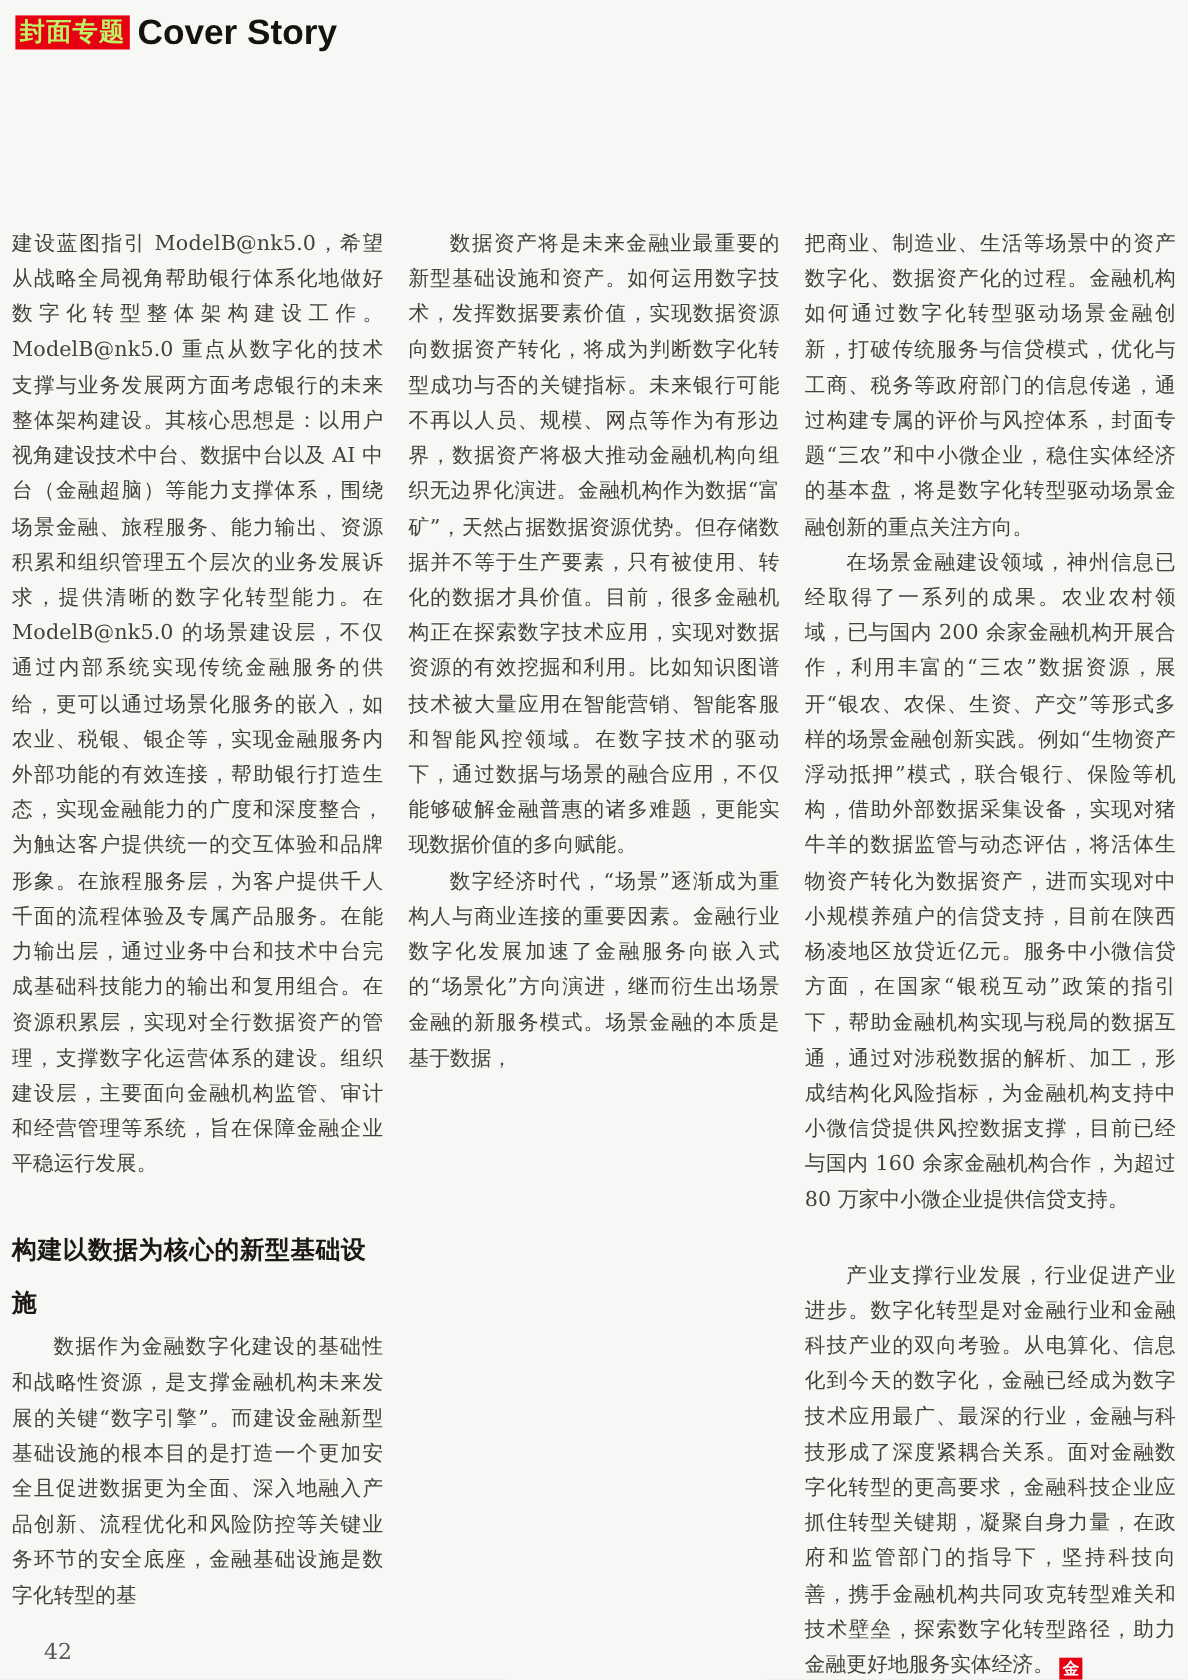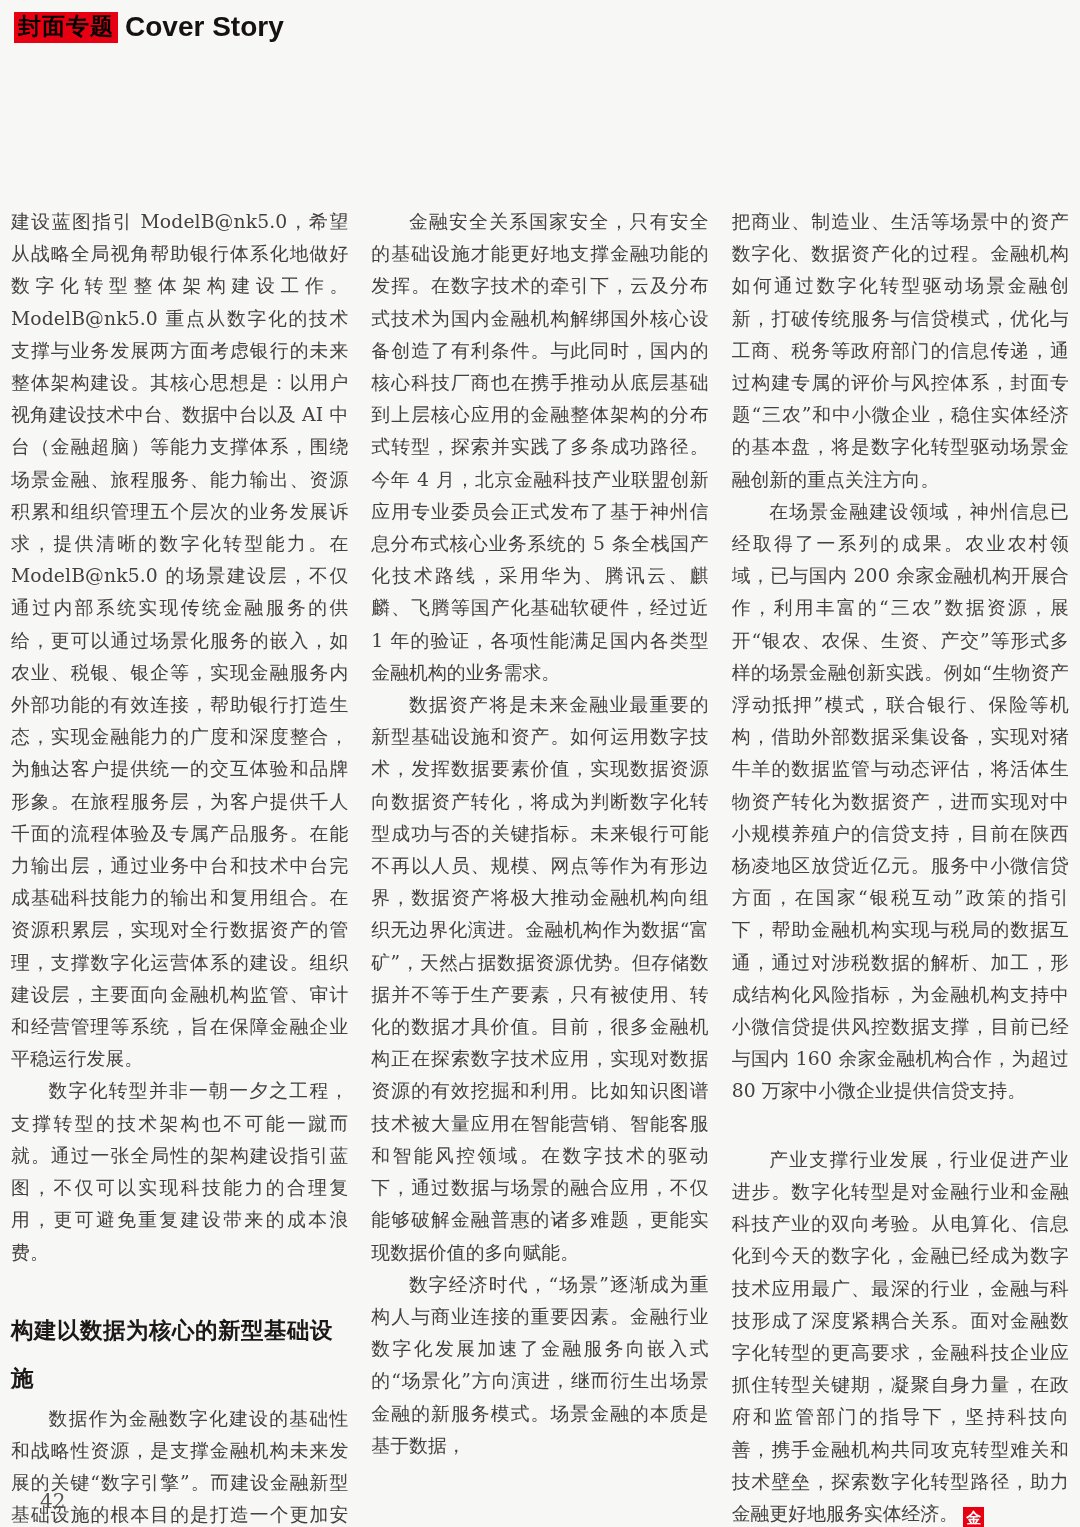--- a/index.html
+++ b/index.html
@@ -8,25 +8,25 @@
     background:#f7f7f5; overflow:hidden;
     font-family:"DejaVu Serif","Liberation Serif",serif;
     color:#44403e;
   }
   .header {
     position:absolute; top:11px; left:14px;
     display:flex; align-items:center; gap:7px;
     font-family:"Liberation Sans","DejaVu Sans",sans-serif;
   }
   .badge {
-    background:#e60012; color:#000000; font-weight:bold;
+    background:#e60012; color:#bef264; font-weight:bold;
     font-size:23px; line-height:23px; padding:3px 4px 5px 4px; letter-spacing:1px;
   }
   .headtitle {
-    color:#151210; font-weight:bold; font-size:28px; letter-spacing:0px;
+    color:#151210; font-weight:bold; font-size:32px; letter-spacing:0px;
   }
   .columns {
     position:absolute; top:206px; left:11px; width:1058px;
     display:flex; gap:23px;
   }
   .col { flex:1; min-width:0; }
   .para {
     margin:0; font-size:18.8px; line-height:32.2px;
     text-align:justify; letter-spacing:0.1px;
   }
@@ -59,27 +59,25 @@
 
   <div class="header">
     <span class="badge">封面专题</span>
     <span class="headtitle">Cover Story</span>
   </div>
 
   <div class="columns">
 
     <section class="col">
       <p class="para">建设蓝图指引 ModelB@nk5.0，希望从战略全局视角帮助银行体系化地做好数字化转型整体架构建设工作。ModelB@nk5.0 重点从数字化的技术支撑与业务发展两方面考虑银行的未来整体架构建设。其核心思想是：以用户视角建设技术中台、数据中台以及 AI 中台（金融超脑）等能力支撑体系，围绕场景金融、旅程服务、能力输出、资源积累和组织管理五个层次的业务发展诉求，提供清晰的数字化转型能力。在 ModelB@nk5.0 的场景建设层，不仅通过内部系统实现传统金融服务的供给，更可以通过场景化服务的嵌入，如农业、税银、银企等，实现金融服务内外部功能的有效连接，帮助银行打造生态，实现金融能力的广度和深度整合，为触达客户提供统一的交互体验和品牌形象。在旅程服务层，为客户提供千人千面的流程体验及专属产品服务。在能力输出层，通过业务中台和技术中台完成基础科技能力的输出和复用组合。在资源积累层，实现对全行数据资产的管理，支撑数字化运营体系的建设。组织建设层，主要面向金融机构监管、审计和经营管理等系统，旨在保障金融企业平稳运行发展。</p>
-      <p class="para indent">数字化转型并非一朝一夕之工程，支撑转型的技术架构也不可能一蹴而就。通过一张全局性的架构建设指引蓝图，不仅可以实现科技能力的合理复用，更可避免重复建设带来的成本浪费。</p>
       <h2 class="subhead">构建以数据为核心的新型基础设施</h2>
       <p class="para indent">数据作为金融数字化建设的基础性和战略性资源，是支撑金融机构未来发展的关键“数字引擎”。而建设金融新型基础设施的根本目的是打造一个更加安全且促进数据更为全面、深入地融入产品创新、流程优化和风险防控等关键业务环节的安全底座，金融基础设施是数字化转型的基</p>
     </section>
 
     <section class="col">
-      <p class="para indent">金融安全关系国家安全，只有安全的基础设施才能更好地支撑金融功能的发挥。在数字技术的牵引下，云及分布式技术为国内金融机构解绑国外核心设备创造了有利条件。与此同时，国内的核心科技厂商也在携手推动从底层基础到上层核心应用的金融整体架构的分布式转型，探索并实践了多条成功路径。今年 4 月，北京金融科技产业联盟创新应用专业委员会正式发布了基于神州信息分布式核心业务系统的 5 条全栈国产化技术路线，采用华为、腾讯云、麒麟、飞腾等国产化基础软硬件，经过近 1 年的验证，各项性能满足国内各类型金融机构的业务需求。</p>
       <p class="para indent">数据资产将是未来金融业最重要的新型基础设施和资产。如何运用数字技术，发挥数据要素价值，实现数据资源向数据资产转化，将成为判断数字化转型成功与否的关键指标。未来银行可能不再以人员、规模、网点等作为有形边界，数据资产将极大推动金融机构向组织无边界化演进。金融机构作为数据“富矿”，天然占据数据资源优势。但存储数据并不等于生产要素，只有被使用、转化的数据才具价值。目前，很多金融机构正在探索数字技术应用，实现对数据资源的有效挖掘和利用。比如知识图谱技术被大量应用在智能营销、智能客服和智能风控领域。在数字技术的驱动下，通过数据与场景的融合应用，不仅能够破解金融普惠的诸多难题，更能实现数据价值的多向赋能。</p>
       <p class="para indent">数字经济时代，“场景”逐渐成为重构人与商业连接的重要因素。金融行业数字化发展加速了金融服务向嵌入式的“场景化”方向演进，继而衍生出场景金融的新服务模式。场景金融的本质是基于数据，</p>
     </section>
 
     <section class="col">
       <p class="para">把商业、制造业、生活等场景中的资产数字化、数据资产化的过程。金融机构如何通过数字化转型驱动场景金融创新，打破传统服务与信贷模式，优化与工商、税务等政府部门的信息传递，通过构建专属的评价与风控体系，封面专题“三农”和中小微企业，稳住实体经济的基本盘，将是数字化转型驱动场景金融创新的重点关注方向。</p>
       <p class="para indent">在场景金融建设领域，神州信息已经取得了一系列的成果。农业农村领域，已与国内 200 余家金融机构开展合作，利用丰富的“三农”数据资源，展开“银农、农保、生资、产交”等形式多样的场景金融创新实践。例如“生物资产浮动抵押”模式，联合银行、保险等机构，借助外部数据采集设备，实现对猪牛羊的数据监管与动态评估，将活体生物资产转化为数据资产，进而实现对中小规模养殖户的信贷支持，目前在陕西杨凌地区放贷近亿元。服务中小微信贷方面，在国家“银税互动”政策的指引下，帮助金融机构实现与税局的数据互通，通过对涉税数据的解析、加工，形成结构化风险指标，为金融机构支持中小微信贷提供风控数据支撑，目前已经与国内 160 余家金融机构合作，为超过 80 万家中小微企业提供信贷支持。</p>
       <p class="para indent gap-top"><span>产业支撑行业发展，行业促进产业进步。数字化转型是对金融行业和金融科技产业的双向考验。从电算化、信息化到今天的数字化，金融已经成为数字技术应用最广、最深的行业，金融与科技形成了深度紧耦合关系。面对金融数字化转型的更高要求，金融科技企业应抓住转型关键期，凝聚自身力量，在政府和监管部门的指导下，坚持科技向善，携手金融机构共同攻克转型难关和技术壁垒，探索数字化转型路径，助力金融更好地服务实体经济。</span><span class="endmark">金</span></p>
     </section>
 

